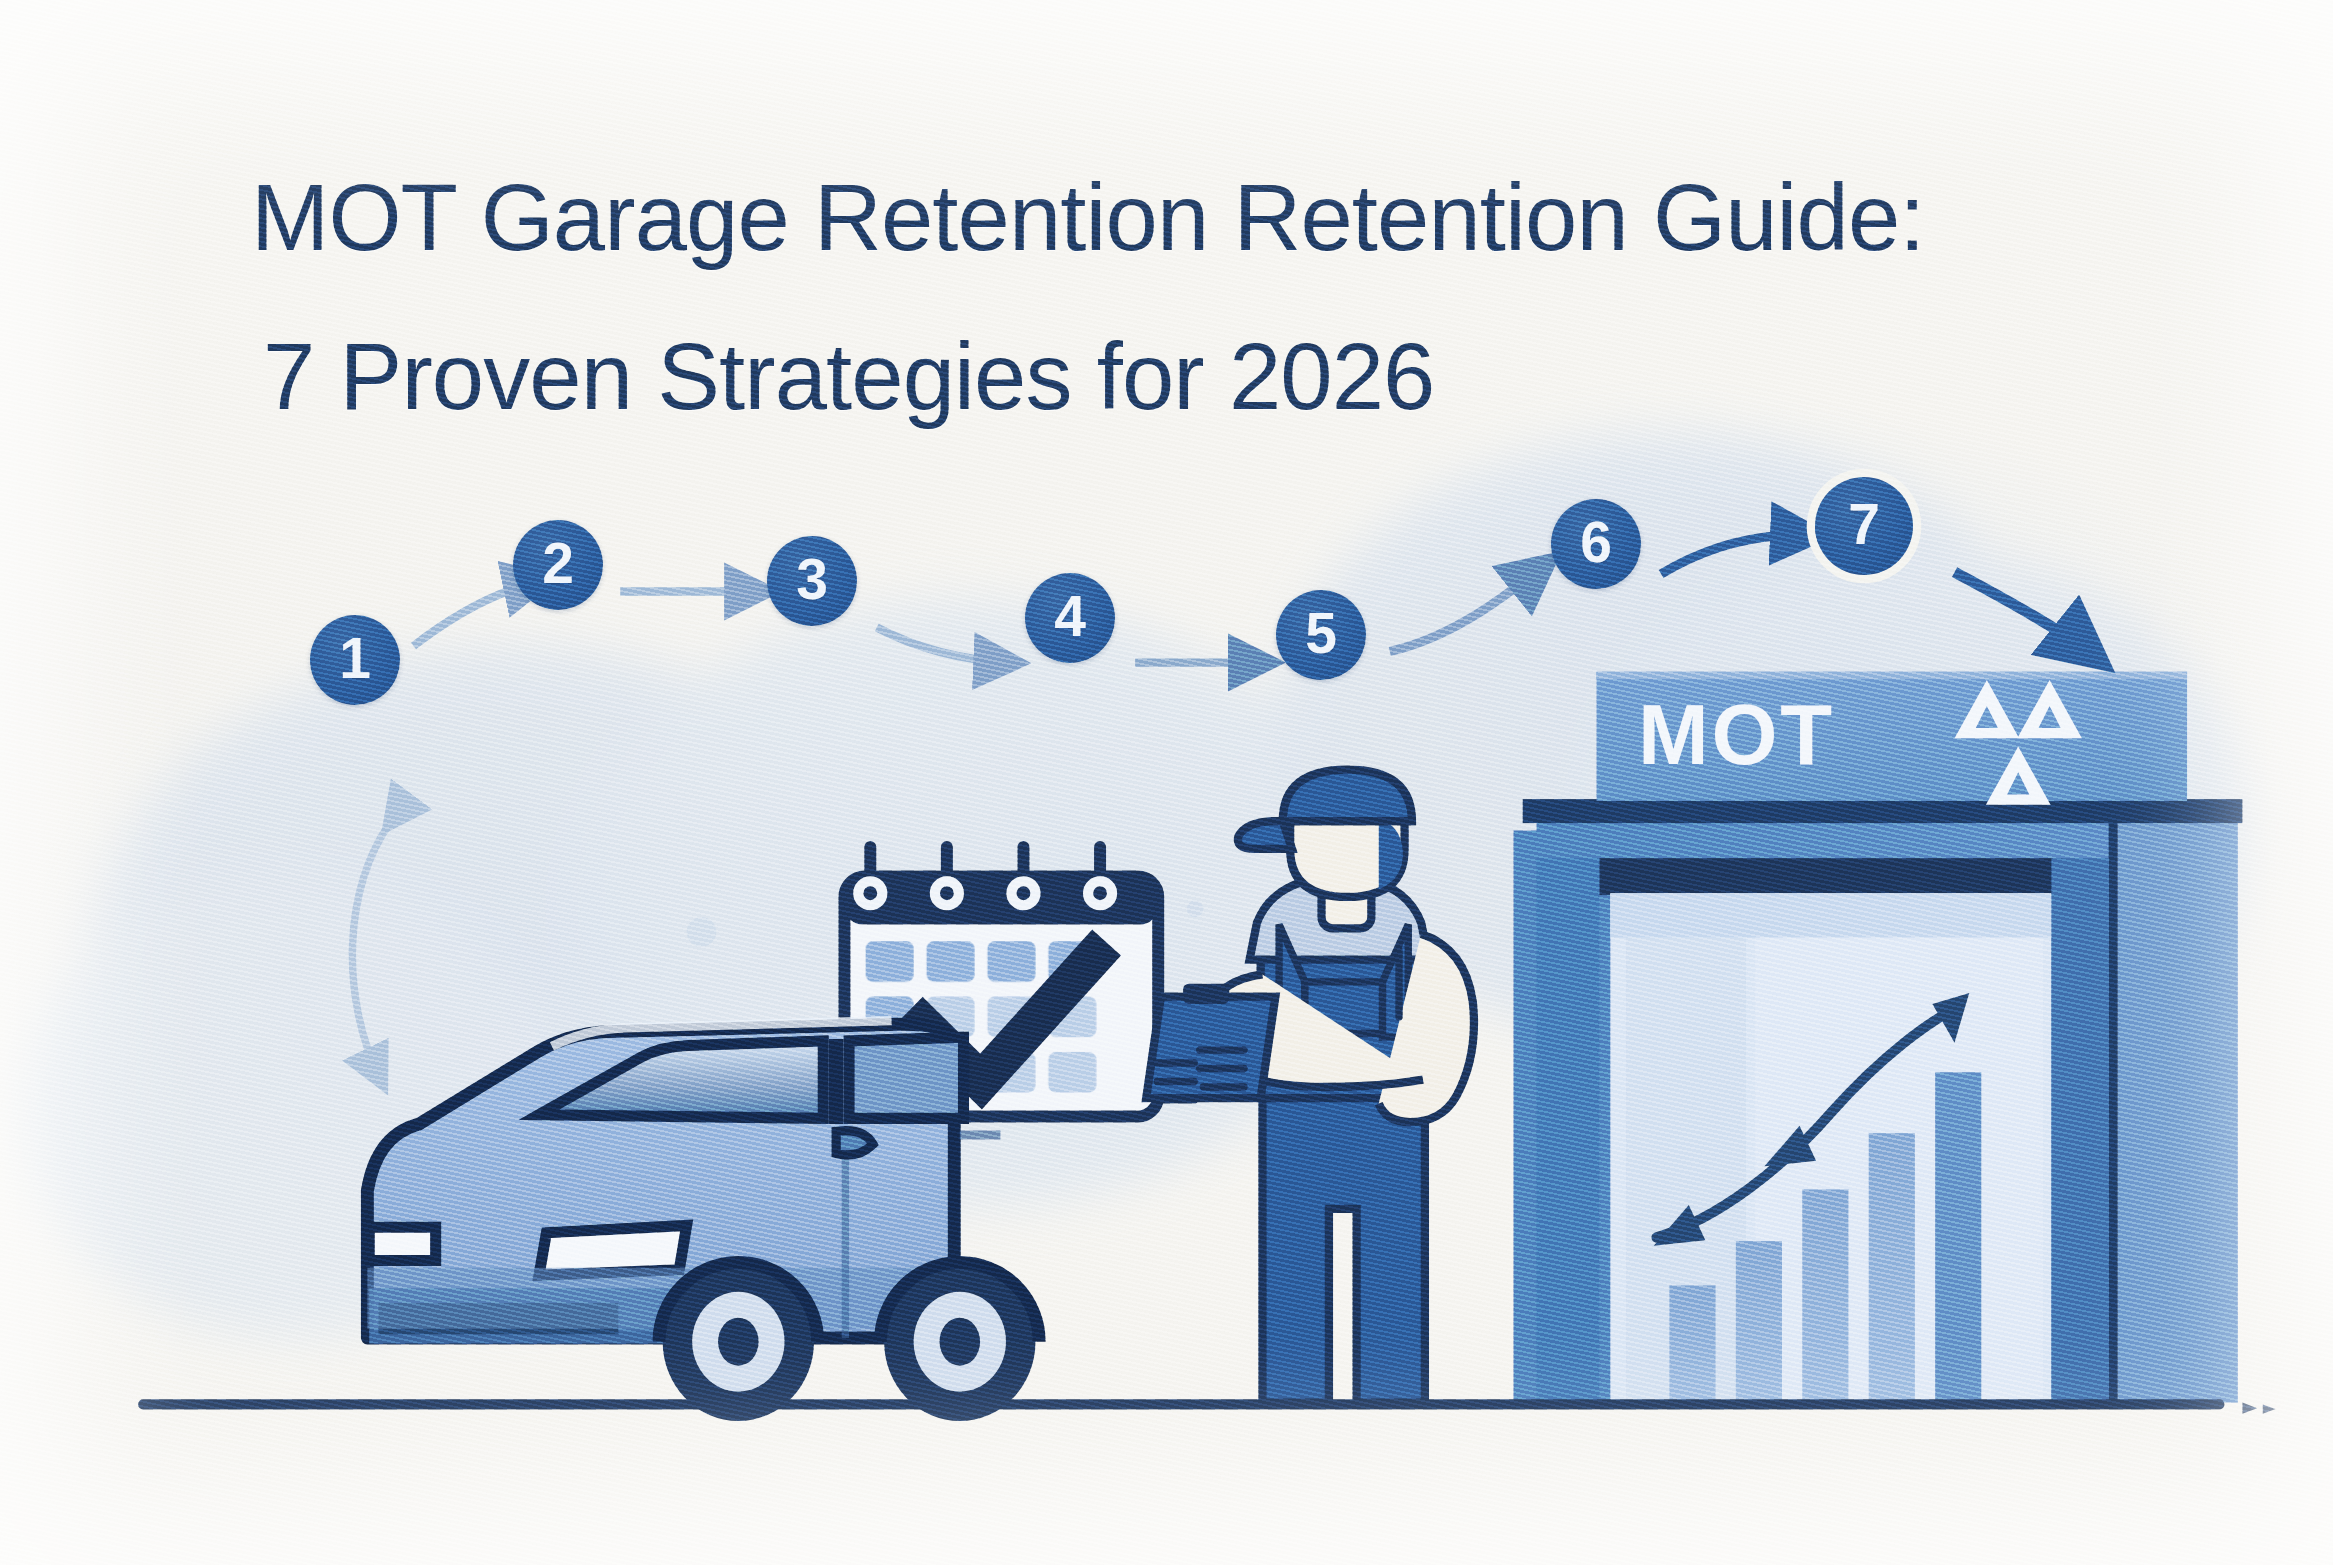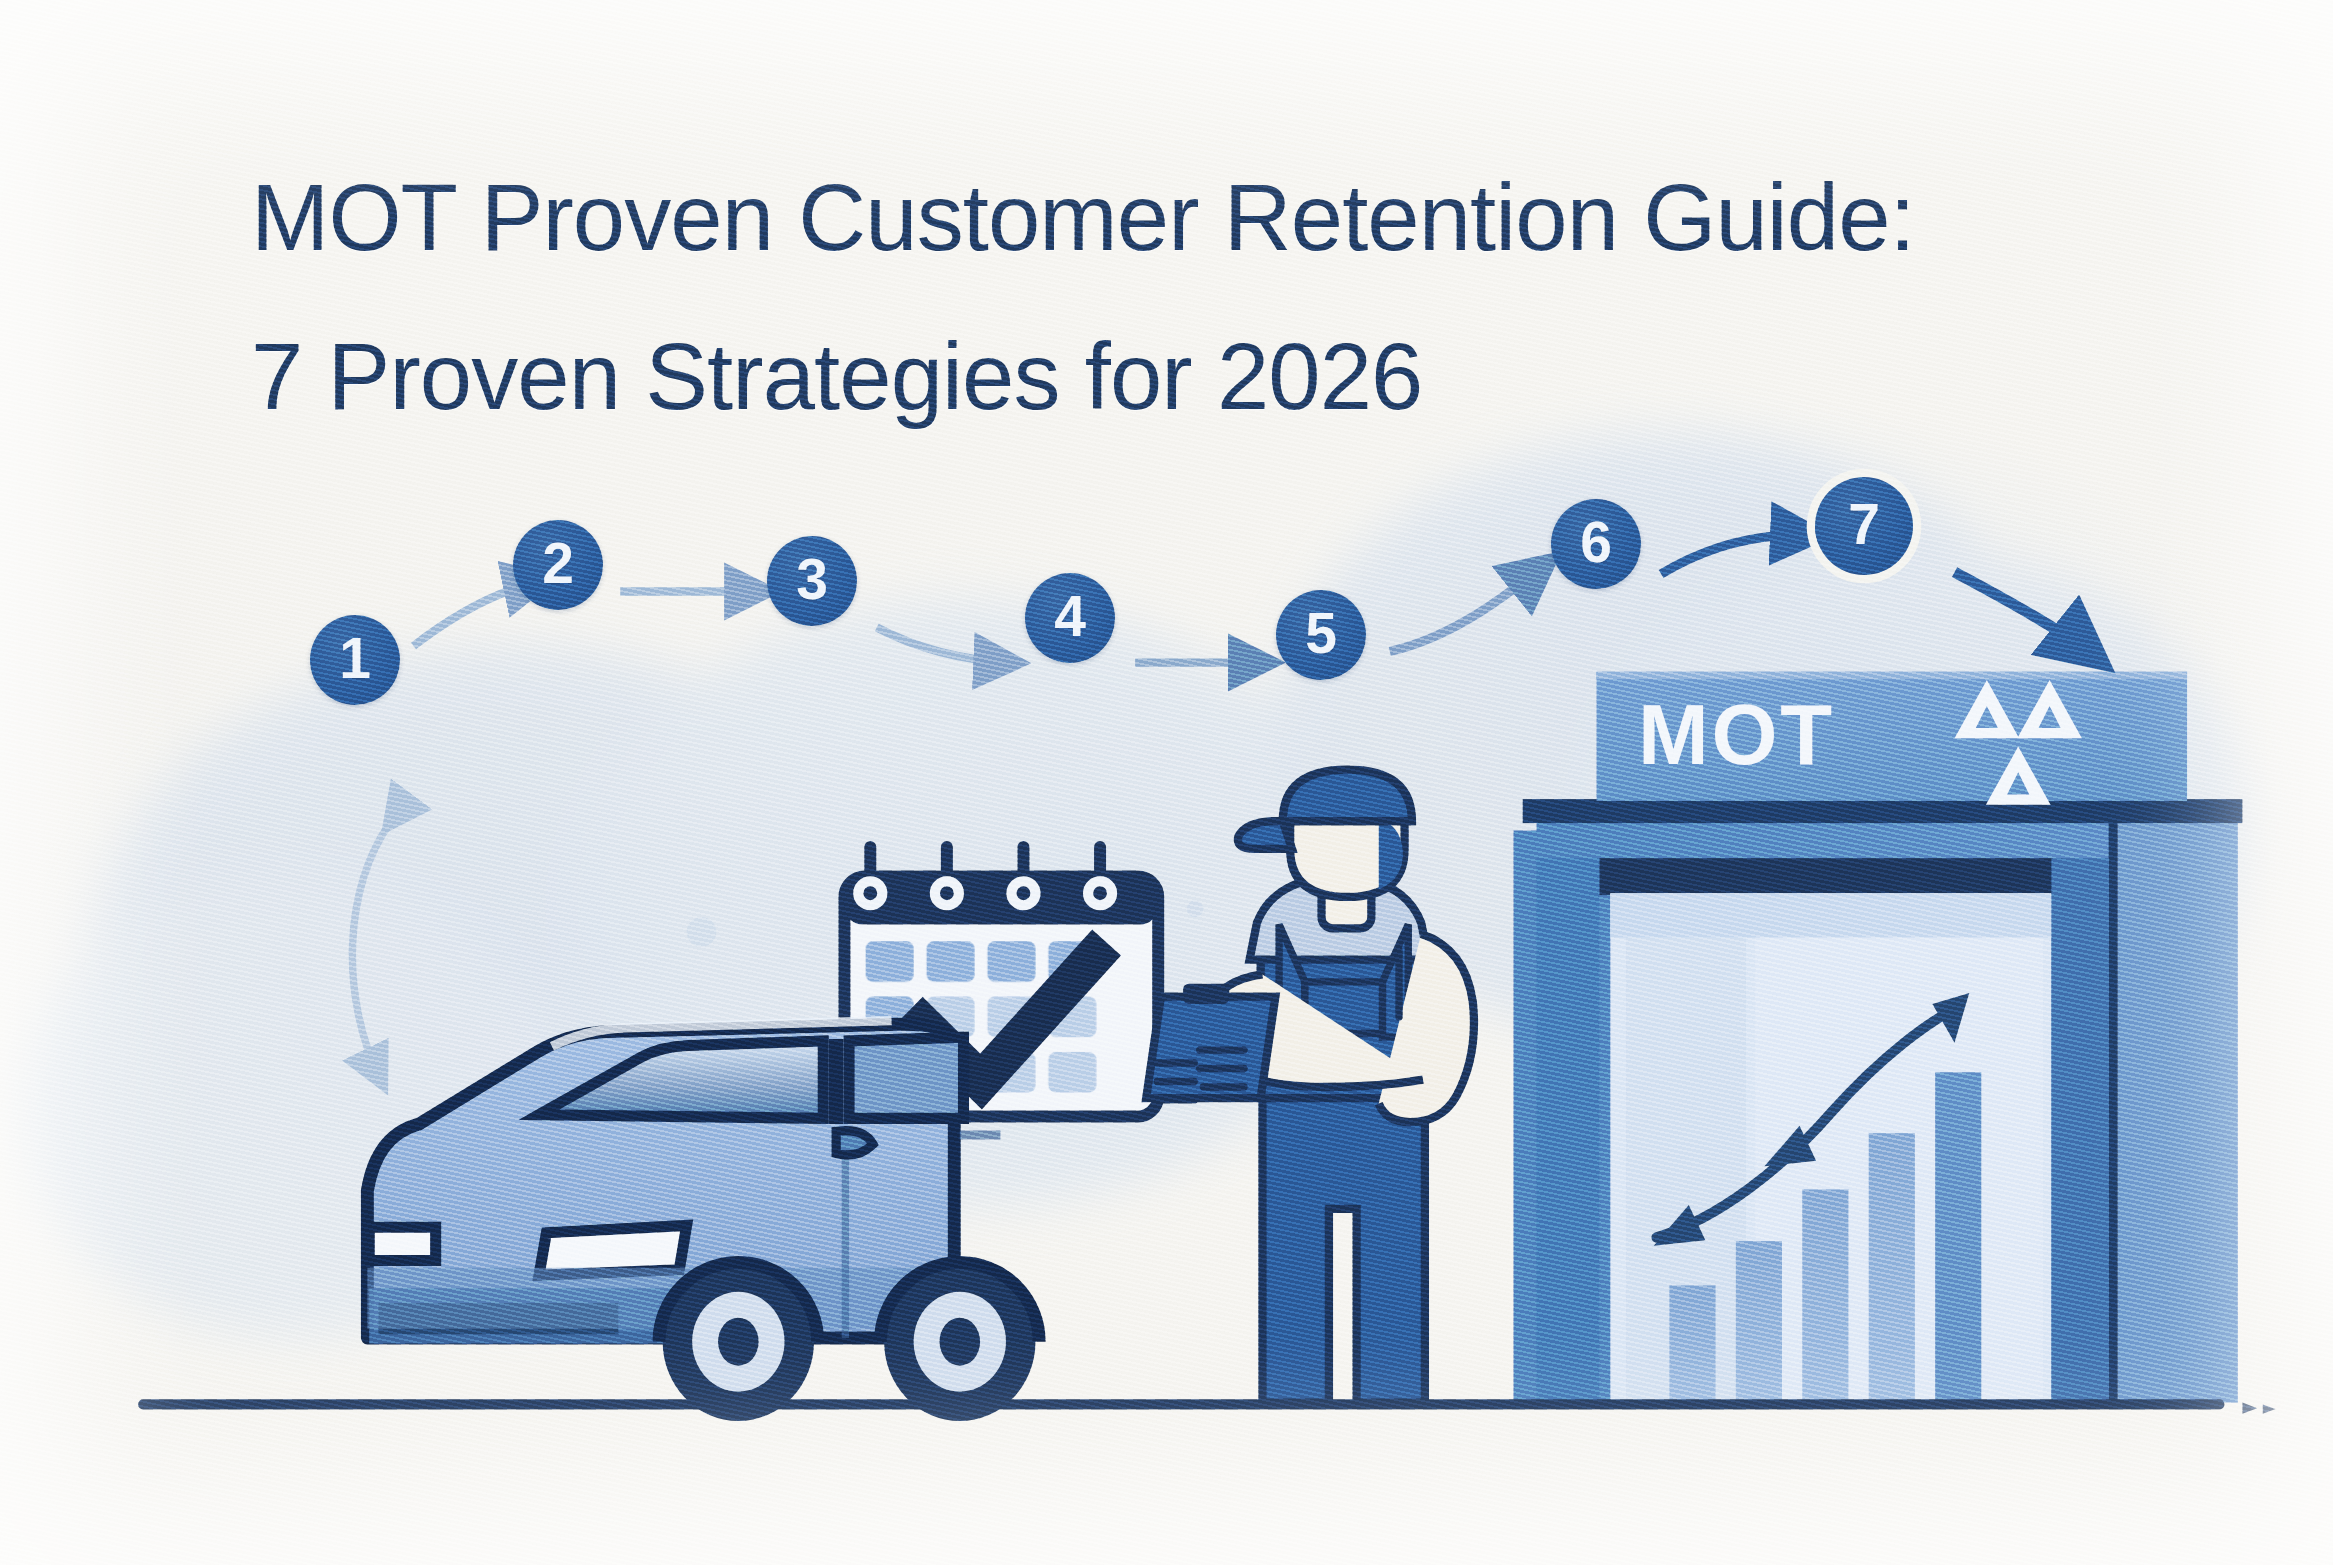--- a/index.html
+++ b/index.html
@@ -23,21 +23,21 @@
     mix-blend-mode:overlay;}
   #vig{position:absolute;inset:0;pointer-events:none;
     box-shadow:inset 0 0 157px 65px rgba(255,255,255,.75);}
 
   .svg-layer{position:absolute;left:0;top:0;width:2333px;height:1565px;}
 
   
   #title{position:absolute;left:251px;top:138px;width:1846px;
     color:#20395e;font-size:94px;line-height:159px;font-weight:400;
     letter-spacing:-0.9px;text-shadow:0 0.9px 0.9px rgba(255,255,255,.8);}
-  #title .l2{display:block;}
+  #title .l2{display:block;margin-left:12px;}
 
   
   .step{position:absolute;border-radius:50%;
     background:radial-gradient(circle at 36% 30%, #36629f 0%, #2a5795 55%, #224b84 100%);
     color:#eef4fb;display:flex;align-items:center;justify-content:center;
     font-size:57px;font-weight:700;
     box-shadow:0 1.8px 5.5px rgba(30,60,105,.22);}
   .step.ringed{box-shadow:0 0 0 8.3px #f3f3ef, 0 2.8px 7.4px rgba(30,60,105,.25);}
   .step span{transform:translateY(-1.8px);text-shadow:0 0.9px 1.8px rgba(20,45,85,.35);}
 </style>
@@ -82,21 +82,21 @@
     <g opacity="0.30" fill="#b8cde6">
       <circle cx="760" cy="1010" r="16"></circle>
       <circle cx="1020" cy="1100" r="13"></circle>
       <circle cx="1210" cy="1060" r="10"></circle>
       <circle cx="560" cy="1285" r="12"></circle>
       <circle cx="1295" cy="985" r="9"></circle>
     </g>
   </svg>
 
   <div id="title">
-    <span>MOT Proven Customer Retention Guide:</span>
+    <span>MOT Garage Retention Retention Guide:</span>
     <span class="l2">7 Proven Strategies for 2026</span>
   </div>
 
   <svg class="svg-layer" viewBox="0 0 2528 1696">
 
     <g>
 
       <rect x="2275" y="880" width="20" height="640" fill="#1e3a63"></rect>
       <rect x="2295" y="880" width="130" height="640" fill="#6b96cc"></rect>
       <rect x="2285" y="868" width="8" height="130" fill="#1e3a63"></rect>

